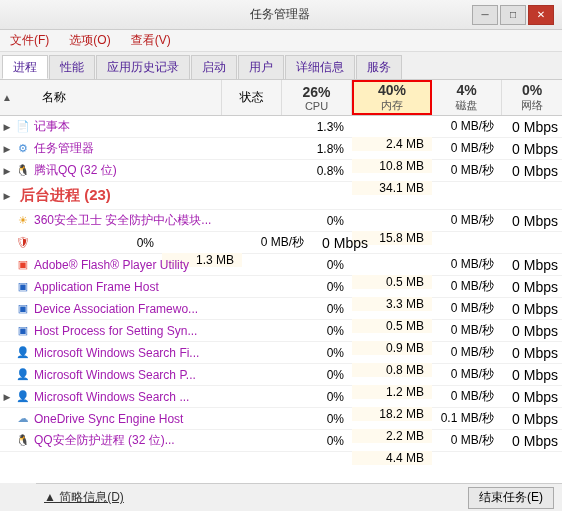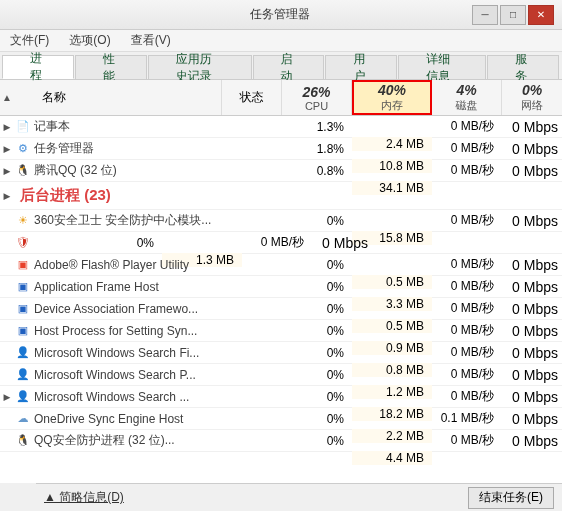--- a/index.html
+++ b/index.html
@@ -51,46 +51,46 @@
       background: #f5f5f5;
       height: 22px;
       display: flex;
       align-items: center;
       padding: 0 4px;
       border-bottom: 1px solid #ddd;
       gap: 8px;
     }
     .menu-item {
       font-size: 12px;
-      color: #404040;
+      color: #b91c1c;
       padding: 2px 6px;
       cursor: pointer;
     }
 
     
     .tabs-bar {
       background: #f0f0f0;
       height: 28px;
       display: flex;
       align-items: flex-end;
       border-bottom: 1px solid #ccc;
       padding: 0 2px;
     }
     .tab {
       height: 24px;
-      padding: 0 27px;
+      padding: 0 10px;
       border: 1px solid #ccc;
       border-bottom: none;
       background: #e8e8e8;
       font-size: 12px;
       display: flex;
       align-items: center;
       cursor: pointer;
       margin-right: 1px;
-      color: #14532d;
+      color: #4c1d95;
     }
     .tab.active {
       background: #fff;
       border-bottom: 1px solid #fff;
       z-index: 1;
     }
 
     
     .main {
       background: #fff;
@@ -172,21 +172,20 @@
       flex-direction: column;
       align-items: center;
       justify-content: center;
       font-size: 12px;
       padding: 2px;
     }
     .col-percent {
       font-size: 14px;
       font-weight: bold;
       color: #333;
-      font-style: italic;
     }
     .col-label {
       font-size: 11px;
       color: #555;
     }
 
     
     .table-body {
       overflow-y: auto;
       flex: 1;
@@ -217,21 +216,21 @@
       flex-shrink: 0;
       display: flex;
       align-items: center;
       justify-content: center;
       font-size: 11px;
     }
     .row-name {
       flex: 1;
       padding-left: 2px;
       font-size: 12px;
-      color: #404040;
+      color: #a21caf;
       white-space: nowrap;
       overflow: hidden;
       text-overflow: ellipsis;
     }
     .row-status {
       width: 60px;
       text-align: center;
       font-size: 11px;
       color: #555;
     }

